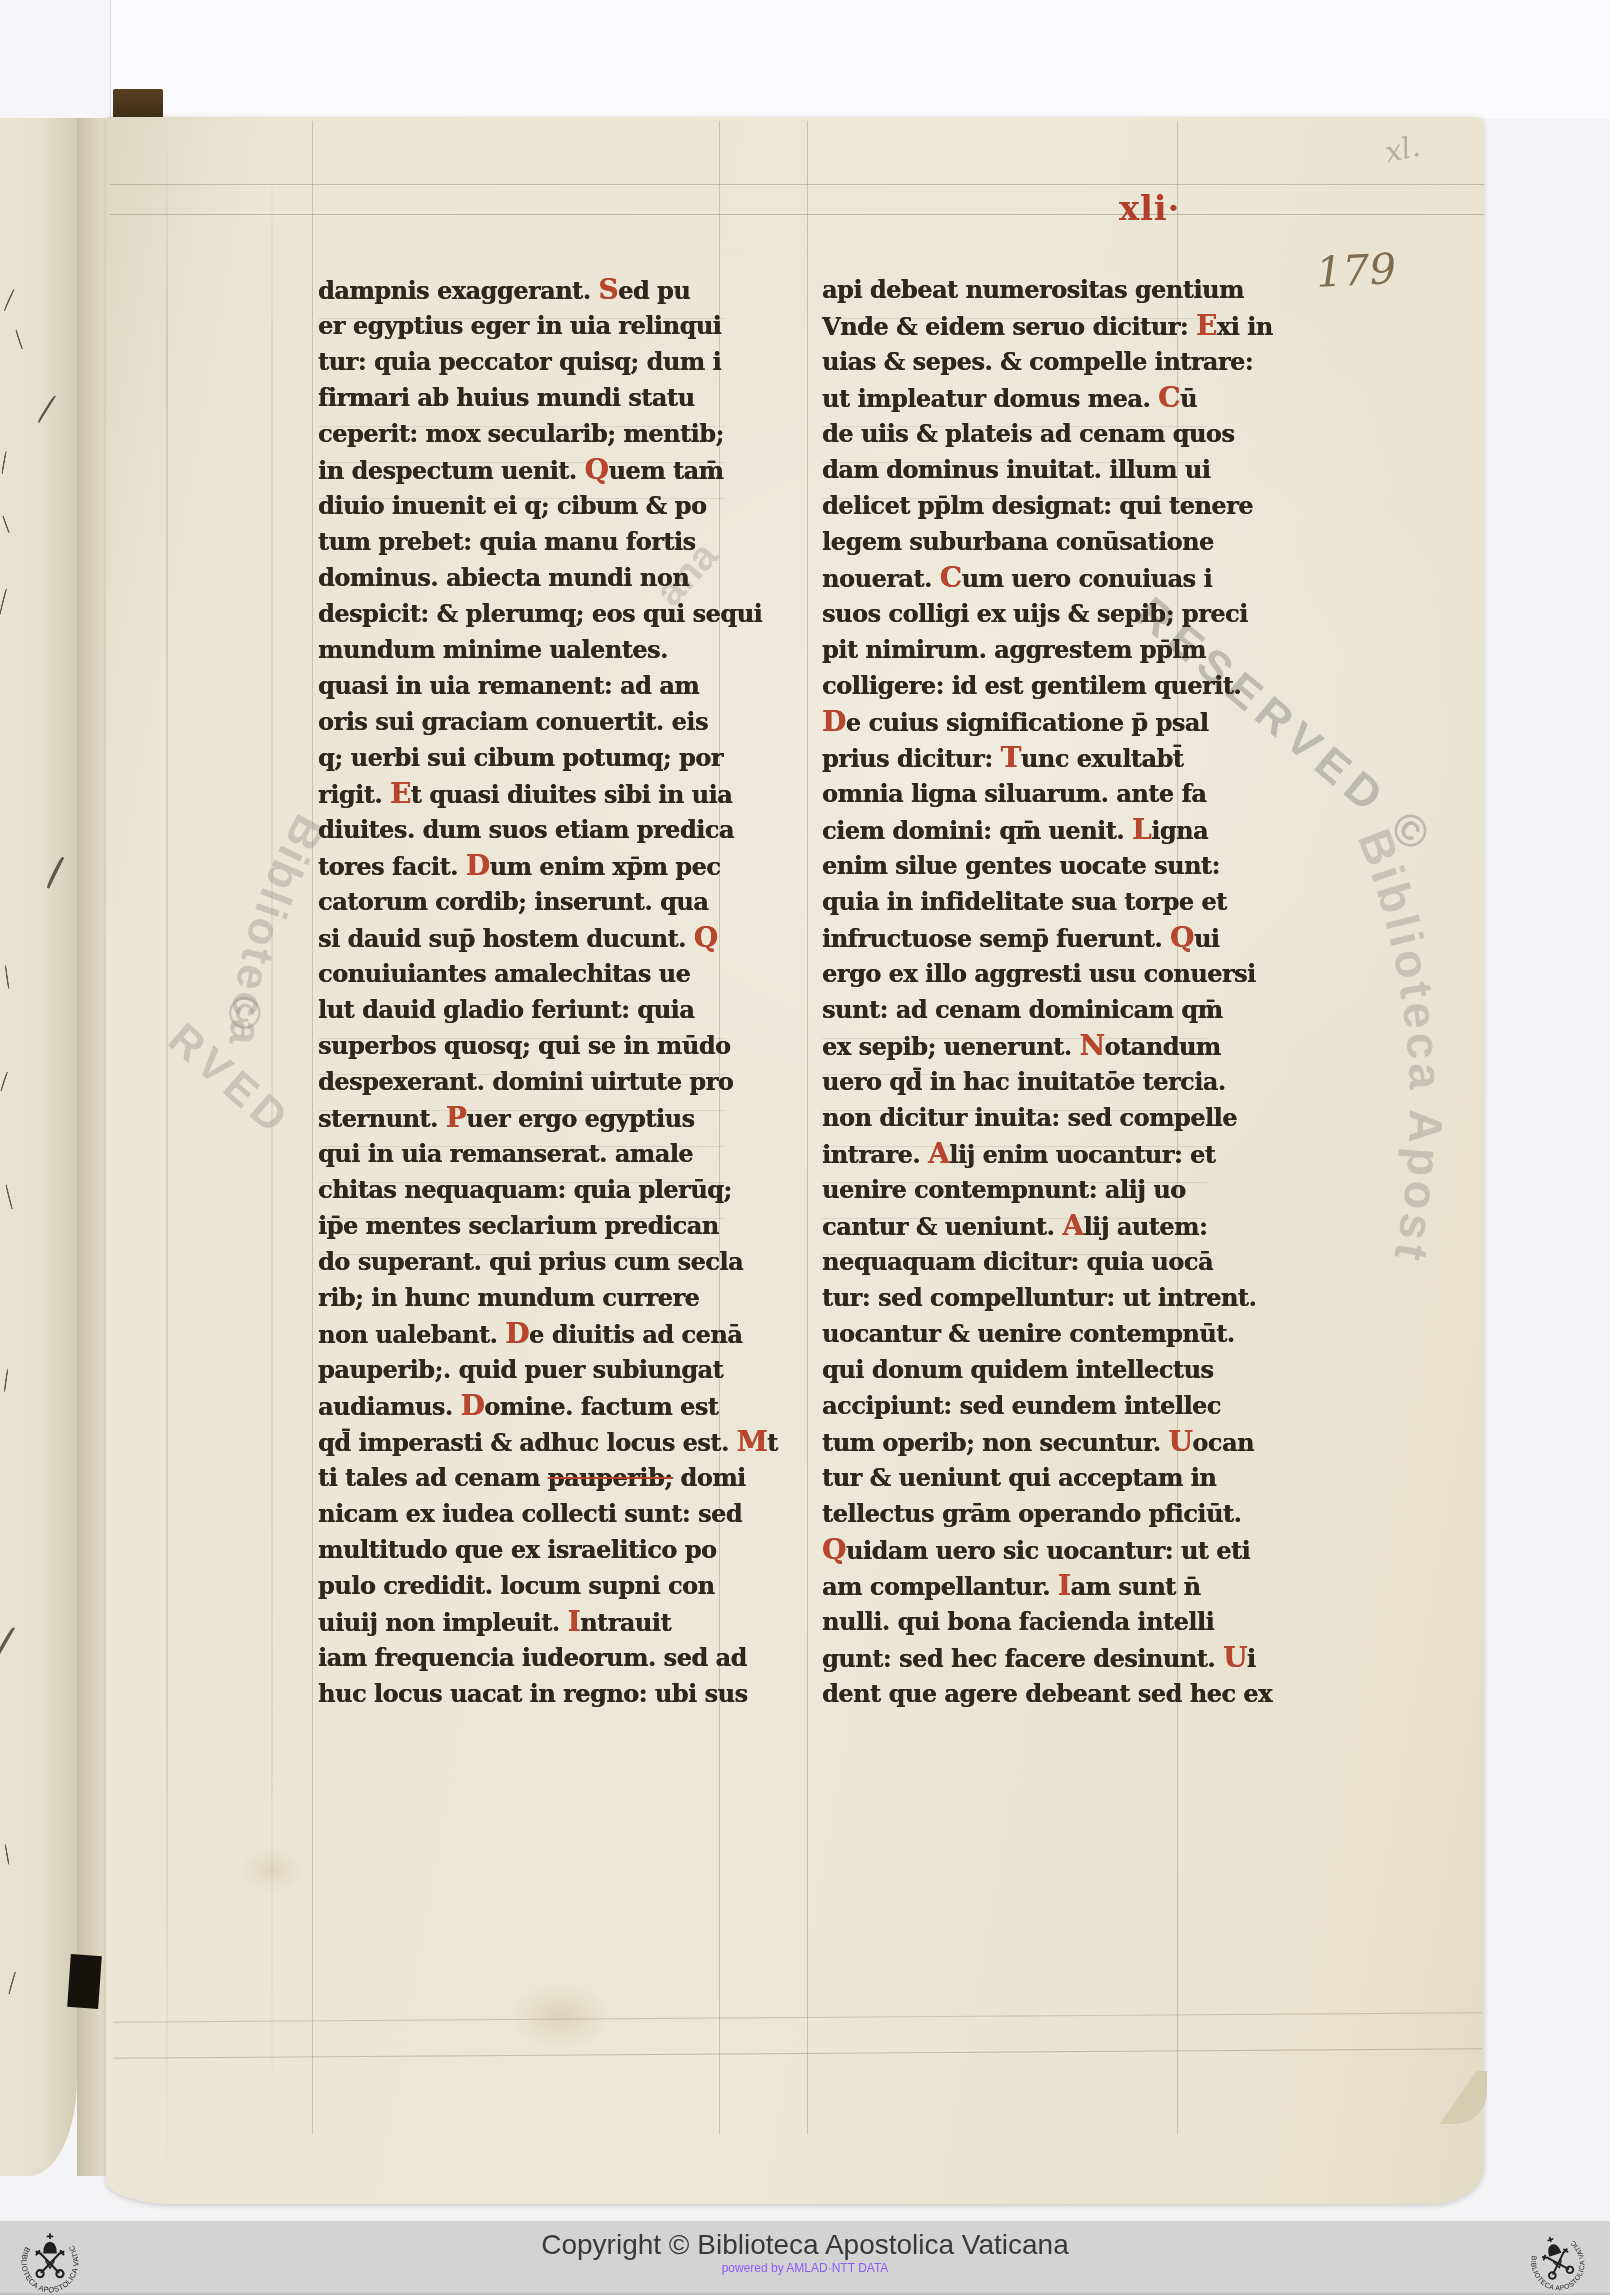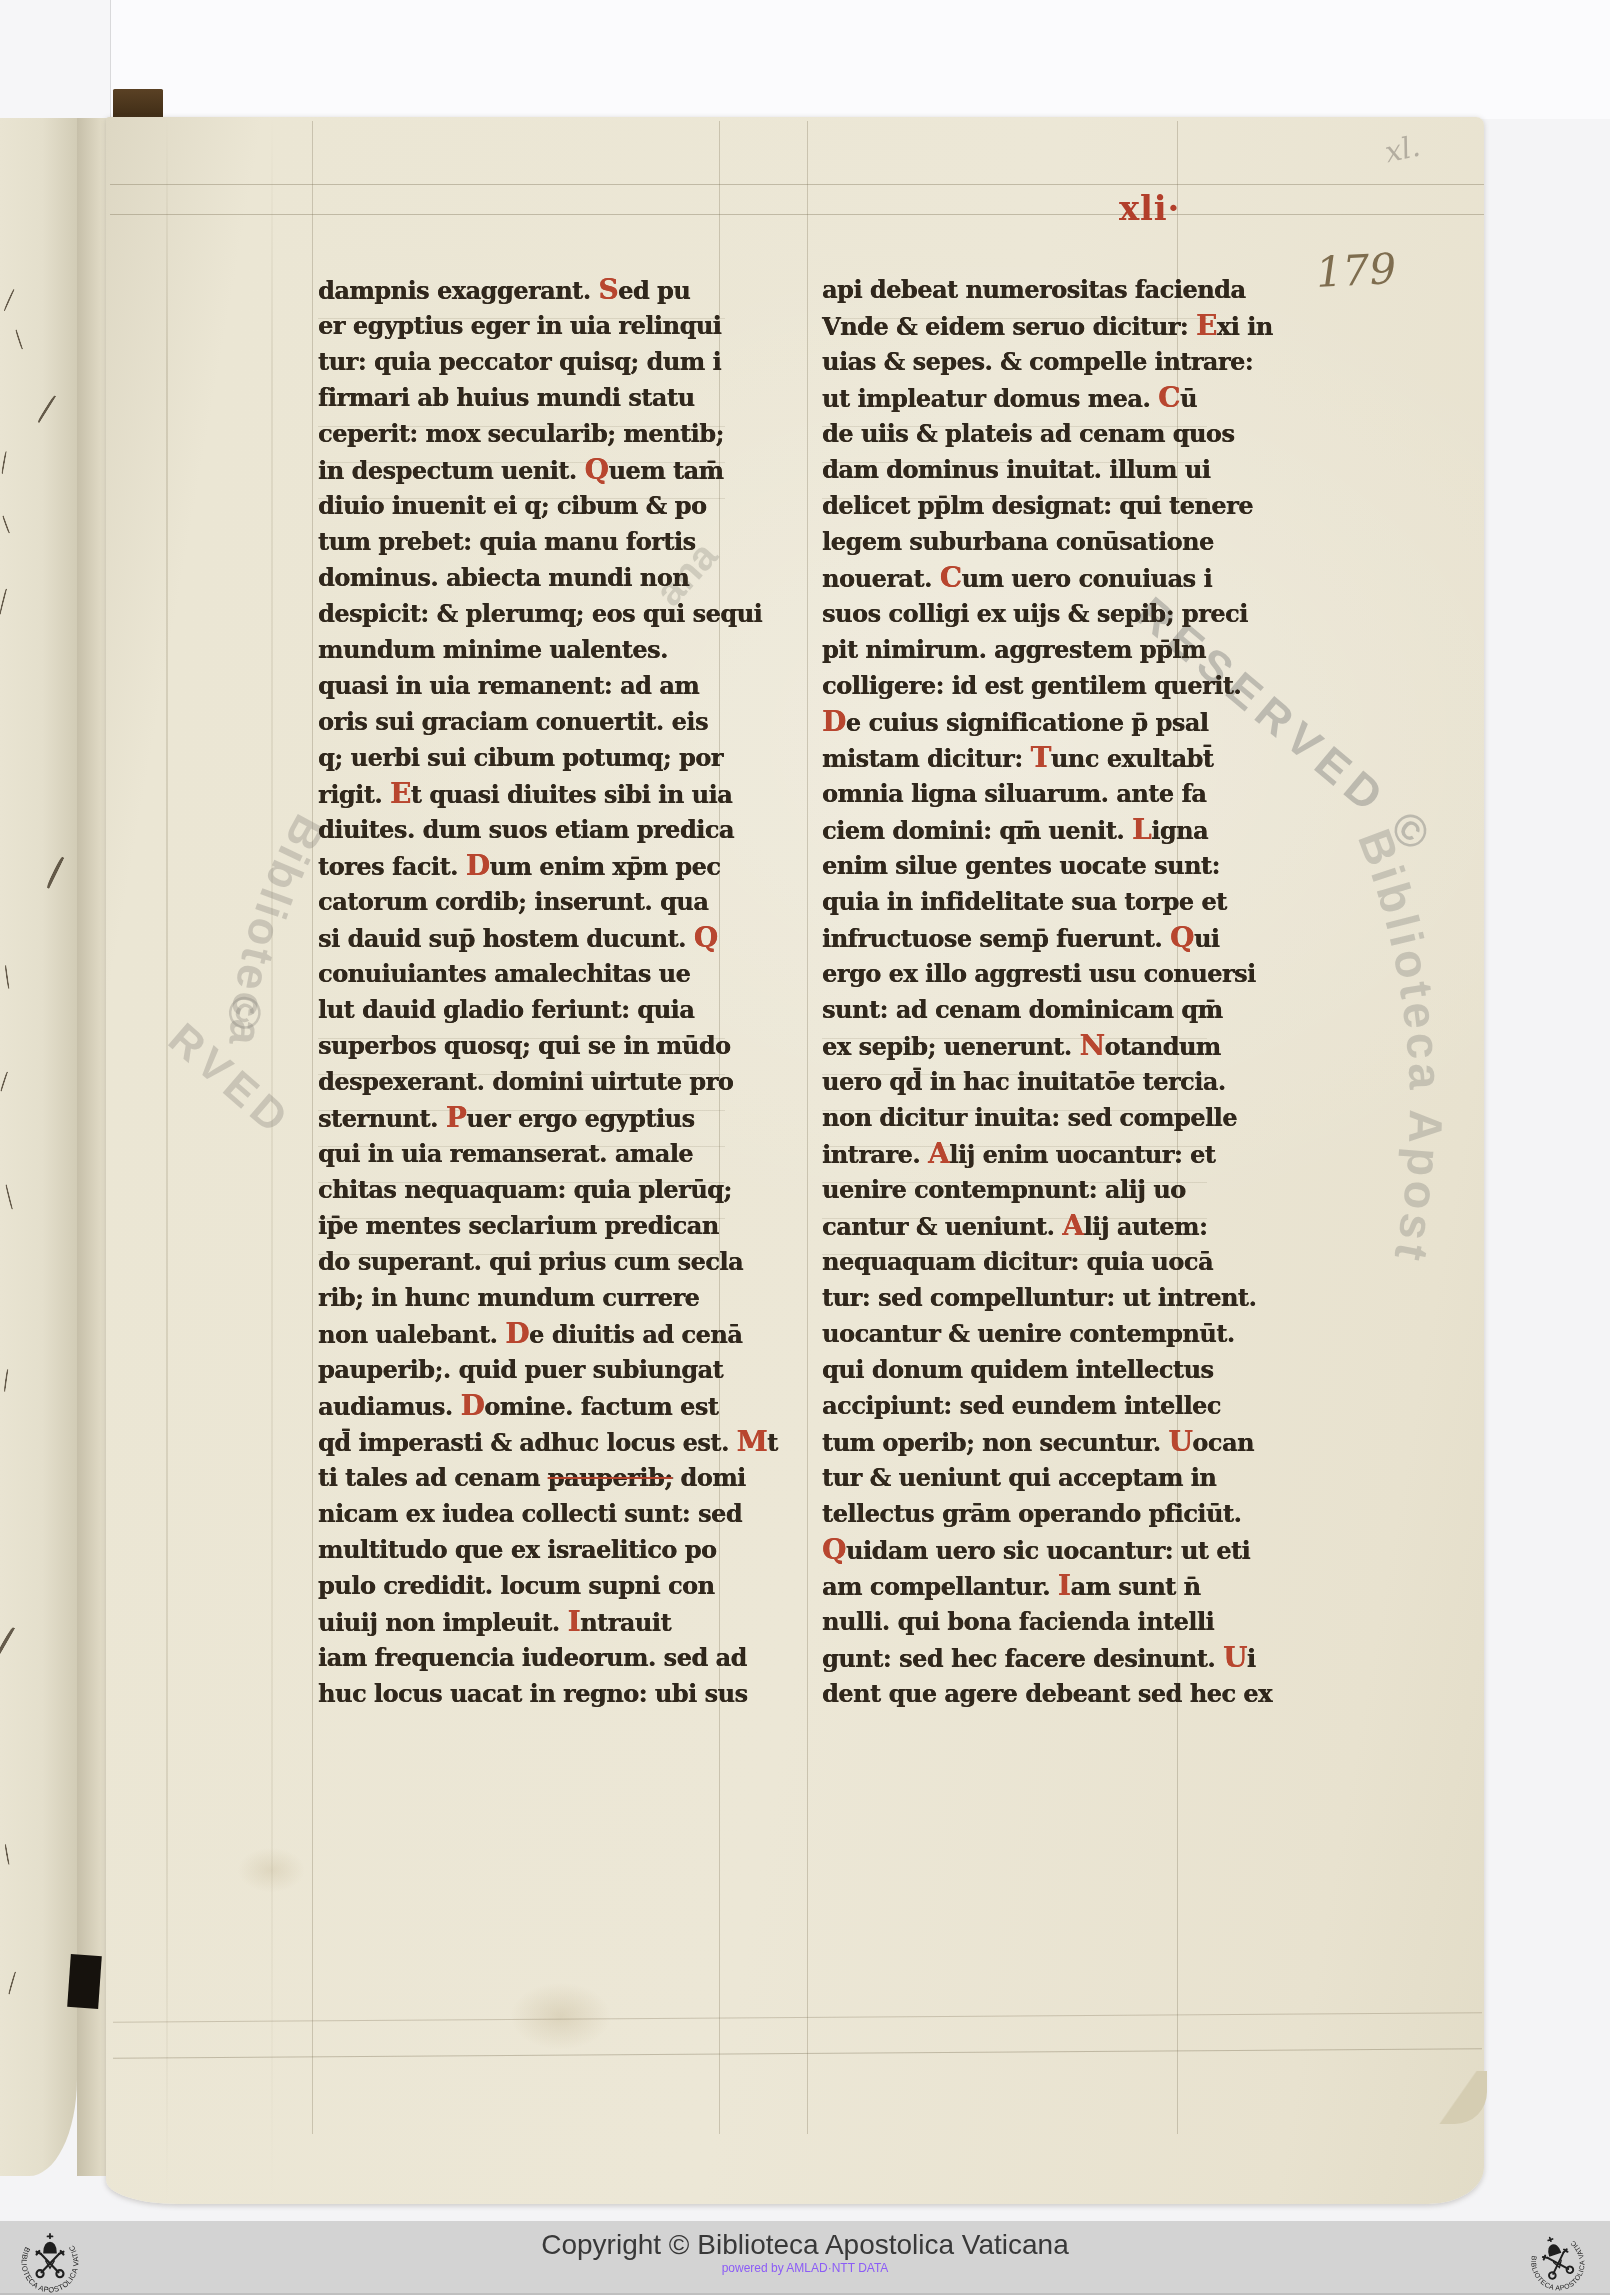--- a/index.html
+++ b/index.html
@@ -165,34 +165,34 @@
     <div class="ms-line"><span>qd̄ imperasti &amp; adhuc locus est. </span><span class="red">M</span><span>t</span></div>
     <div class="ms-line"><span>ti tales ad cenam </span><span class="strike">pauperib;</span><span> domi</span></div>
     <div class="ms-line"><span>nicam ex iudea collecti sunt: sed</span></div>
     <div class="ms-line"><span>multitudo que ex israelitico po</span></div>
     <div class="ms-line"><span>pulo credidit. locum supni con</span></div>
     <div class="ms-line"><span>uiuij non impleuit. </span><span class="red">I</span><span>ntrauit</span></div>
     <div class="ms-line"><span>iam frequencia iudeorum. sed ad</span></div>
     <div class="ms-line"><span>huc locus uacat in regno: ubi sus</span></div>
   </div>
 <div class="ms-col" id="col-right">
-    <div class="ms-line"><span>api debeat numerositas facienda</span></div>
+    <div class="ms-line"><span>api debeat numerositas gentium</span></div>
     <div class="ms-line"><span>Vnde &amp; eidem seruo dicitur: </span><span class="red">E</span><span>xi in</span></div>
     <div class="ms-line"><span>uias &amp; sepes. &amp; compelle intrare:</span></div>
     <div class="ms-line"><span>ut impleatur domus mea. </span><span class="red">C</span><span>ū</span></div>
     <div class="ms-line"><span>de uiis &amp; plateis ad cenam quos</span></div>
     <div class="ms-line"><span>dam dominus inuitat. illum ui</span></div>
     <div class="ms-line"><span>delicet pp̄lm designat: qui tenere</span></div>
     <div class="ms-line"><span>legem suburbana conūsatione</span></div>
     <div class="ms-line"><span>nouerat. </span><span class="red">C</span><span>um uero conuiuas i</span></div>
     <div class="ms-line"><span>suos colligi ex uijs &amp; sepib; preci</span></div>
     <div class="ms-line"><span>pit nimirum. aggrestem pp̄lm</span></div>
     <div class="ms-line"><span>colligere: id est gentilem querit.</span></div>
     <div class="ms-line"><span class="red">D</span><span>e cuius significatione p̄ psal</span></div>
-    <div class="ms-line"><span>mistam dicitur: </span><span class="red">T</span><span>unc exultabt̄</span></div>
+    <div class="ms-line"><span>prius dicitur: </span><span class="red">T</span><span>unc exultabt̄</span></div>
     <div class="ms-line"><span>omnia ligna siluarum. ante fa</span></div>
     <div class="ms-line"><span>ciem domini: qm̄ uenit. </span><span class="red">L</span><span>igna</span></div>
     <div class="ms-line"><span>enim silue gentes uocate sunt:</span></div>
     <div class="ms-line"><span>quia in infidelitate sua torpe et</span></div>
     <div class="ms-line"><span>infructuose semp̄ fuerunt. </span><span class="red">Q</span><span>ui</span></div>
     <div class="ms-line"><span>ergo ex illo aggresti usu conuersi</span></div>
     <div class="ms-line"><span>sunt: ad cenam dominicam qm̄</span></div>
     <div class="ms-line"><span>ex sepib; uenerunt. </span><span class="red">N</span><span>otandum</span></div>
     <div class="ms-line"><span>uero qd̄ in hac inuitatōe tercia.</span></div>
     <div class="ms-line"><span>non dicitur inuita: sed compelle</span></div>

